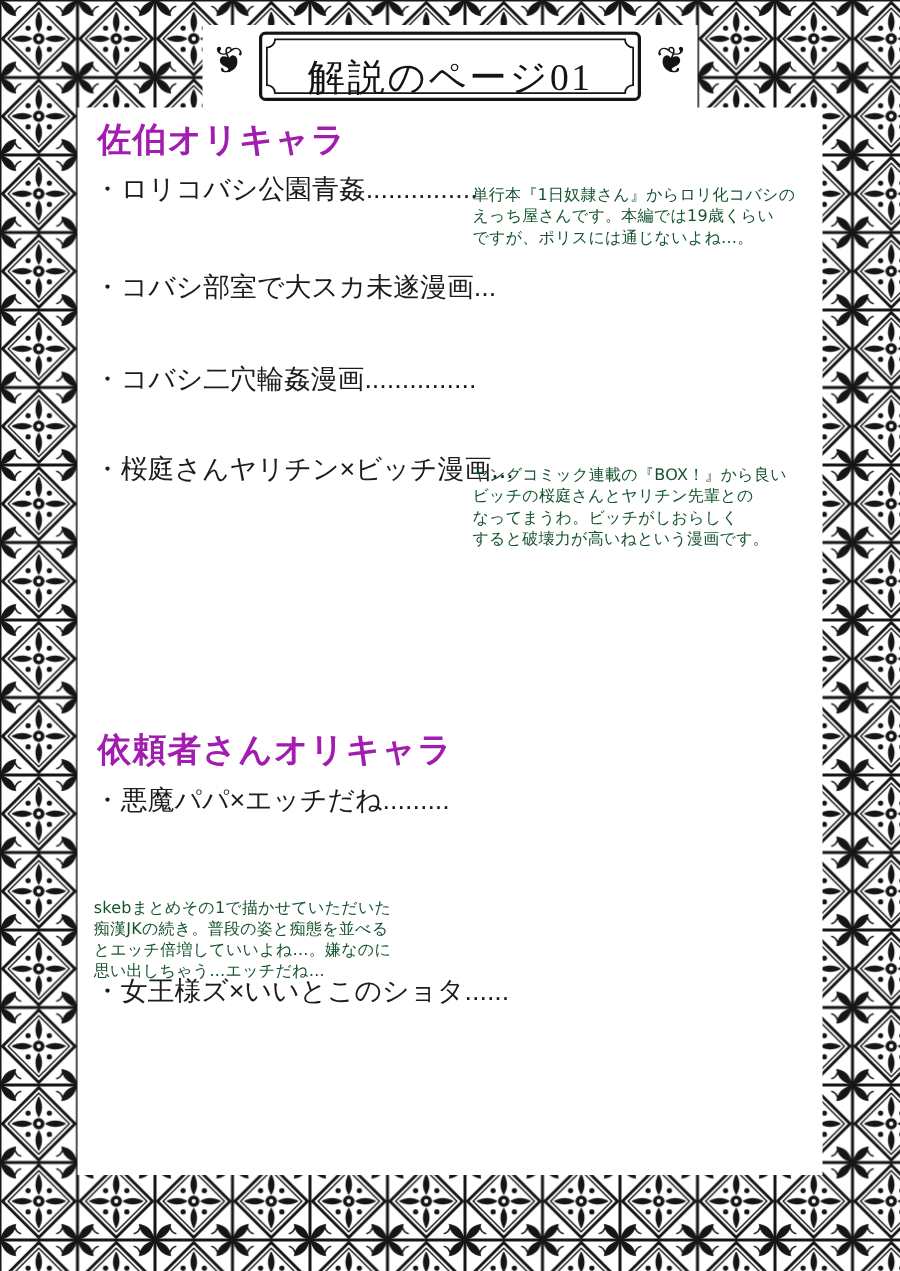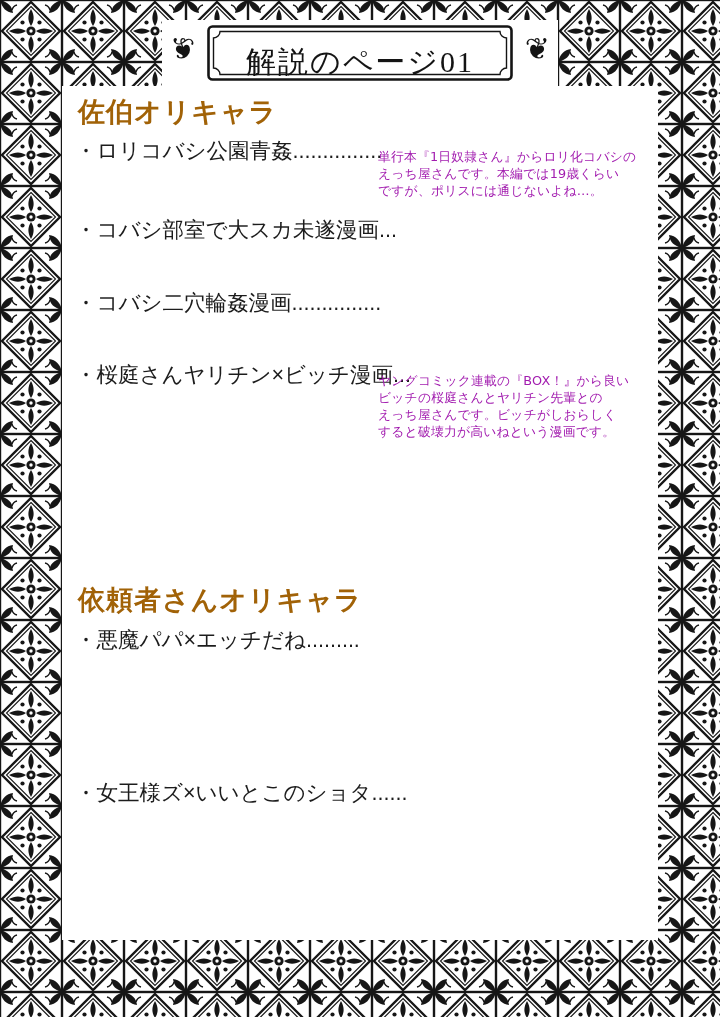--- a/index.html
+++ b/index.html
@@ -41,37 +41,37 @@
 
   
   .panel{
     position:absolute;z-index:1;
     left:62px;top:86px;width:596px;height:854px;
     background:#fff;
   }
   .sec-heading{
     position:absolute;left:16px;margin:0;
     font-family:"Liberation Serif","DejaVu Serif",serif;
-    font-size:27px;font-weight:600;letter-spacing:1px;color:#a16207;
+    font-size:27px;font-weight:600;letter-spacing:1px;color:#a21caf;
   }
   .item{
     position:absolute;left:13px;
     display:flex;align-items:flex-start;
   }
   .item .label{
     flex:0 0 303px;width:303px;
     white-space:nowrap;overflow:visible;
     font-size:21.5px;line-height:26px;color:#1c1c1c;
     font-family:"Liberation Sans",sans-serif;
   }
   .item .desc{
     width:278px;
     white-space:pre-line;
     font-size:12.8px;line-height:17px;letter-spacing:0.2px;
-    color:#a21caf;padding-top:10px;
+    color:#14532d;padding-top:10px;
     font-family:"DejaVu Sans",sans-serif;
   }
 </style>
 </head>
 <body>
 
 <div class="page">
 
   <svg class="bg" width="720" height="1017" viewBox="0 0 720 1017" aria-hidden="true">
     <defs>
@@ -135,31 +135,35 @@
     </div>
 
     <div class="item" style="top:204px">
       <span class="label">・コバシ二穴輪姦漫画...............</span>
     </div>
 
     <div class="item" style="top:276px">
       <span class="label">・桜庭さんヤリチン×ビッチ漫画...</span>
       <span class="desc">ヤングコミック連載の『BOX！』から良い
 ビッチの桜庭さんとヤリチン先輩との
-えっち屋さんです。ビッチがしおらしく
+なってまうわ。ビッチがしおらしく
 すると破壊力が高いねという漫画です。</span>
     </div>
 
     <h1 class="sec-heading" style="top:496px">依頼者さんオリキャラ</h1>
 
     <div class="item" style="top:541px">
       <span class="label">・悪魔パパ×エッチだね.........</span>
     </div>
 
     <div class="item" style="top:622px">
+      <span class="desc">skebまとめその1で描かせていただいた
+痴漢JKの続き。普段の姿と痴態を並べる
+とエッチ倍増していいよね…。嫌なのに
+思い出しちゃう…エッチだね…</span>
     </div>
 
     <div class="item" style="top:694px">
       <span class="label">・女王様ズ×いいとこのショタ......</span>
     </div>
 
   </div>
 </div>
 
 </body></html>

